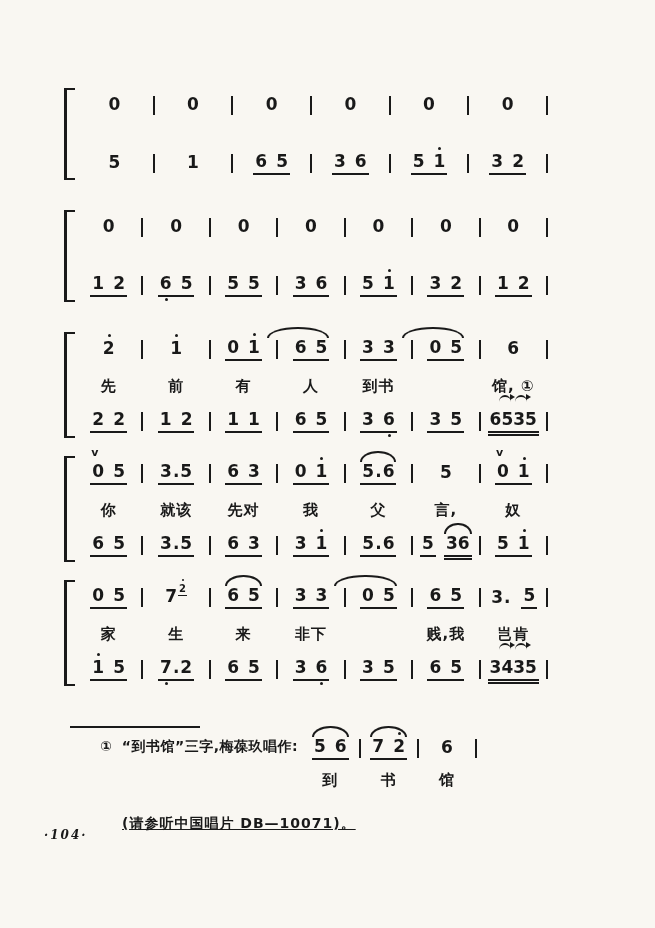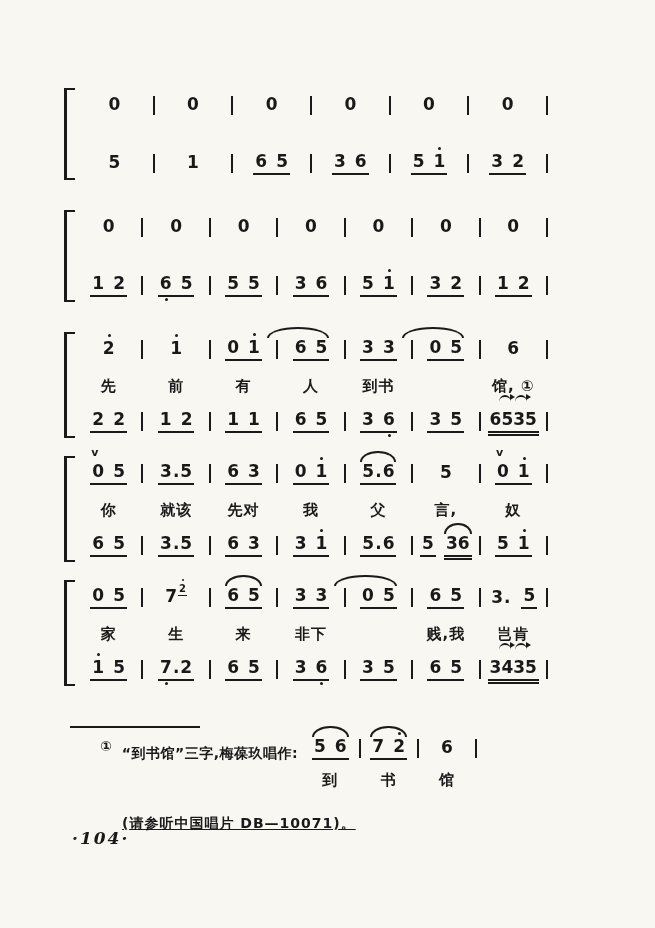--- a/index.html
+++ b/index.html
@@ -77,30 +77,30 @@
   }
   
   .lline{display:flex;align-items:center;height:24px;margin:8px 0 6px 0;
     font-size:15px;font-weight:600;letter-spacing:1px;}
   .lcell{flex:1;text-align:center;white-space:nowrap;min-width:0;}
   
   .footnote{position:absolute;left:62px;top:726px;width:500px;}
   .fn-sep{width:130px;height:2px;background:#1a1a1a;margin-left:8px;}
   .fn-row{display:flex;align-items:flex-start;margin-top:10px;padding-left:38px;font-size:14px;font-weight:600;}
   .fn-marker{margin-right:10px;}
-  .fn-text{white-space:nowrap;letter-spacing:0.5px;margin-top:7px;}
+  .fn-text{white-space:nowrap;letter-spacing:0.5px;}
   .fn-score{width:175px;margin-left:6px;margin-top:-6px;}
   .fn-score .nline{height:32px;}
   .fn-score .lline{margin:4px 0 0 0;}
   .fn-record{margin-top:23px;padding-left:60px;font-size:14px;font-weight:600;letter-spacing:1px;text-decoration:underline;}
   
   .pagenum{
-    position:absolute;left:72px;top:828px;
+    position:absolute;left:44px;top:828px;
     font-family:"DejaVu Serif",serif;font-style:italic;font-weight:bold;
-    font-size:17px;letter-spacing:2px;
+    font-size:12px;letter-spacing:2px;
   }
   .watermark{
     position:absolute;right:12px;bottom:8px;
     font-size:15px;letter-spacing:1px;
   }
   .wm-cn{color:#948474;}
   .wm-en{color:#c9765a;}
 </style>
 </head>
 <body>

